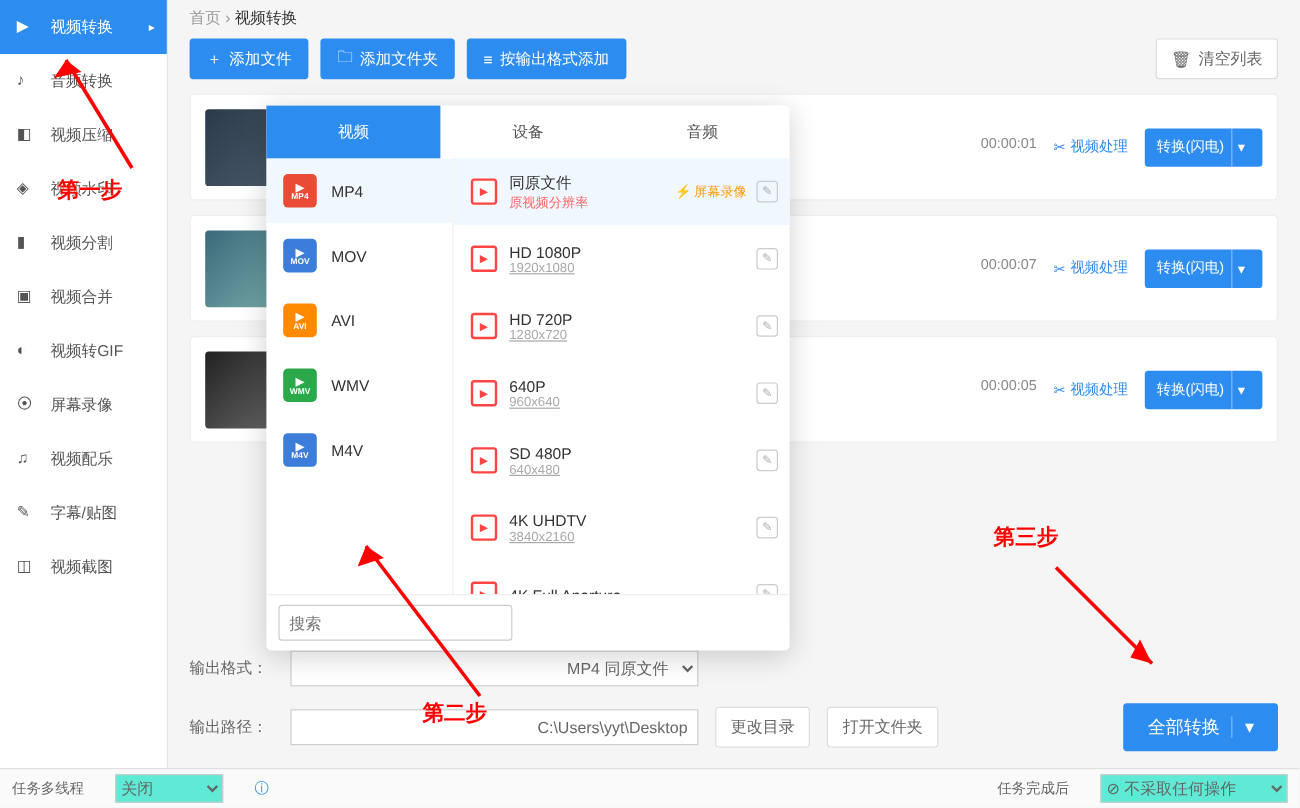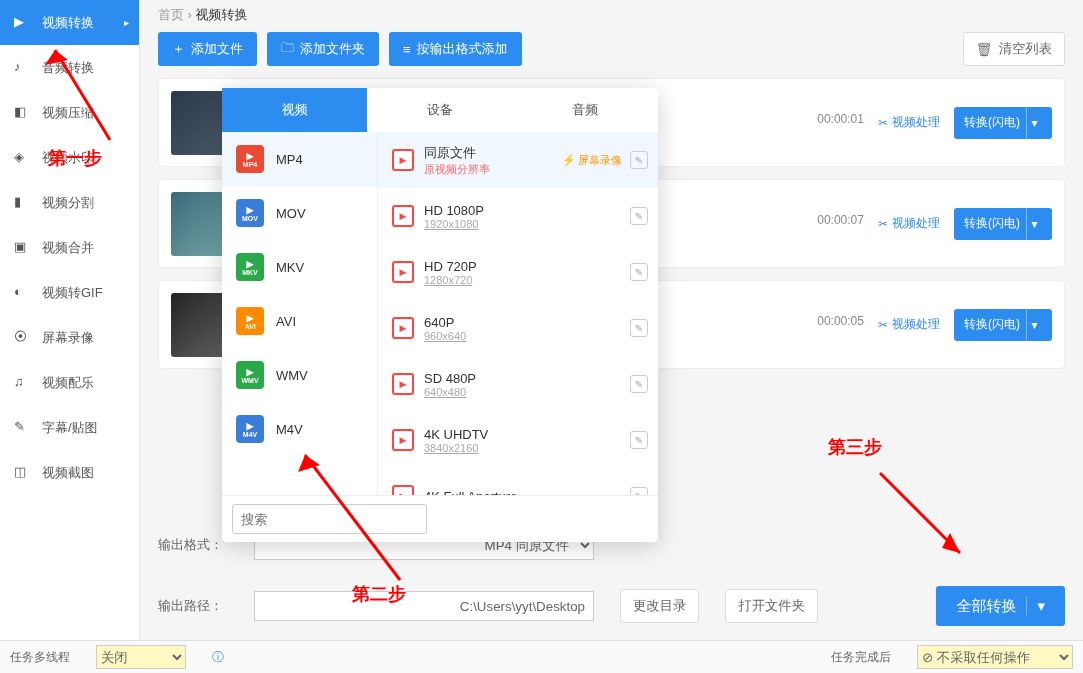--- a/index.html
+++ b/index.html
@@ -32,30 +32,30 @@
 .row-meta { color: #888; font-size: 12px; display:flex; gap:18px; }
 .row-sel { display: flex; align-items: center; gap: 10px; }
 .row-sel .lbl { background:#fff; border:1px solid #ccc; padding:2px 6px; font-size:11px; color:#555;}
 .sel { border: 1px solid #2d8cf0; color: #2d8cf0; padding: 2px 22px 2px 8px; font-size: 12px; position: relative; min-width: 120px; }
 .sel::after { content: "▾"; position: absolute; right: 6px; color: #2d8cf0; }
 .link-proc { color: #2d8cf0; display: inline-flex; align-items: center; gap: 4px; cursor: pointer; font-size: 12px; }
 .btn-conv { background: #2d8cf0; color: #fff; border: none; border-radius: 3px; height: 32px; padding: 0 10px; display: inline-flex; align-items: center; gap: 6px; cursor: pointer; font-size: 12px; }
 .btn-conv .tri { width:16px; height:100%; border-left:1px solid rgba(255,255,255,.4); display:flex;align-items:center;justify-content:center;}
 
 
-.footer { padding: 10px 18px 14px; display: grid; grid-template-columns: 70px 340px auto auto 1fr auto; gap: 26px; align-items: center; }
+.footer { padding: 10px 18px 14px; display: grid; grid-template-columns: 70px 340px auto auto 1fr auto; gap: 14px; align-items: center; }
 .footer label { color: #666; }
 .footer select, .footer input { border: 1px solid #ccc; height: 30px; padding: 0 8px; color: #666; background:#fff;text-align:right; }
 .footer .convall { justify-self: end; }
 .btn-big { background: #2d8cf0; color: #fff; border: none; border-radius: 3px; height: 40px; padding: 0 20px; font-size: 15px; cursor: pointer; display:inline-flex;align-items:center; }
 .btn-big .tri { margin-left:10px; border-left:1px solid rgba(255,255,255,.4); padding-left:10px; }
 
 
 .status { position:absolute; bottom:0; left:0; right:0; height:33px; border-top:1px solid #e0e0e0; background:#fafafa; display:flex; align-items:center; padding:0 10px; gap:26px; color:#666; font-size:12px;}
-.status select { border:1px solid #ccc; height:24px; width:90px; background:#fef9c3; color:#666;}
+.status select { border:1px solid #ccc; height:24px; width:90px; background:#5eead4; color:#666;}
 .status .flex { flex:1; }
 
 
 .popup { position: absolute; left: 222px; top: 88px; width: 436px; height: 454px; background: #fff; box-shadow: 0 4px 24px rgba(0,0,0,.18); border-radius: 4px; display: flex; flex-direction: column; z-index: 50; justify-content: space-between; }
 .p-tabs { display: flex; }
 .p-tab { flex: 1; height: 44px; display: flex; align-items: center; justify-content: center; cursor: pointer; color:#555; }
 .p-tab.active { background: #2d8cf0; color: #fff; }
 .p-body { flex: 1; display: flex; overflow: hidden; }
 .fmt-col { width: 156px; border-right: 1px solid #eee; overflow-y:auto; }
 .fmt-item { display: flex; align-items: center; gap: 12px; height: 54px; padding-left: 14px; cursor: pointer; }
@@ -285,24 +285,20 @@
     <div class="fmt-col">
       <div class="fmt-item active">
           <span class="fmt-badge" style="background:#e94b35">MP4</span>
           <span>MP4</span>
         </div>
       <div class="fmt-item">
           <span class="fmt-badge" style="background:#3b7dd8">MOV</span>
           <span>MOV</span>
         </div>
       <div class="fmt-item">
-          <span class="fmt-badge" style="background:#2aa84a">MKV</span>
-          <span>MKV</span>
-        </div>
-      <div class="fmt-item">
           <span class="fmt-badge" style="background:#ff8a00">AVI</span>
           <span>AVI</span>
         </div>
       <div class="fmt-item">
           <span class="fmt-badge" style="background:#2aa84a">WMV</span>
           <span>WMV</span>
         </div>
       <div class="fmt-item">
           <span class="fmt-badge" style="background:#3b7dd8">M4V</span>
           <span>M4V</span>

